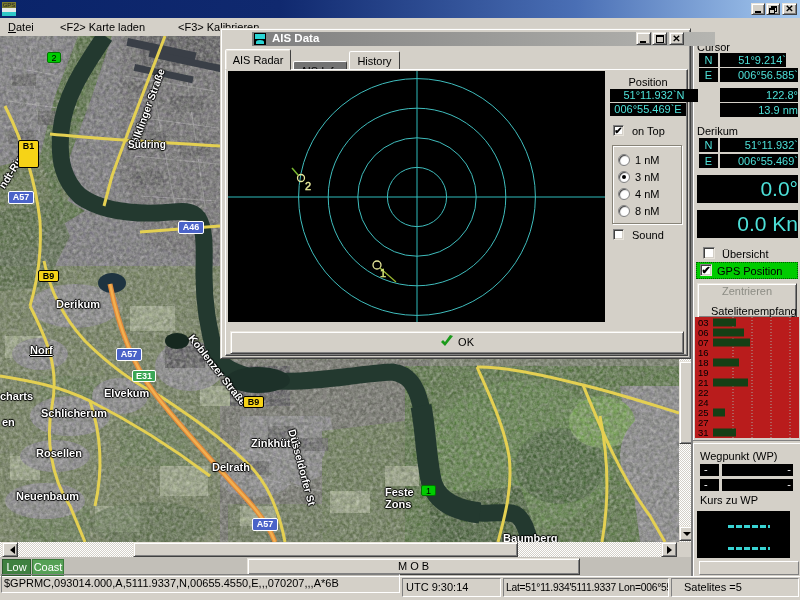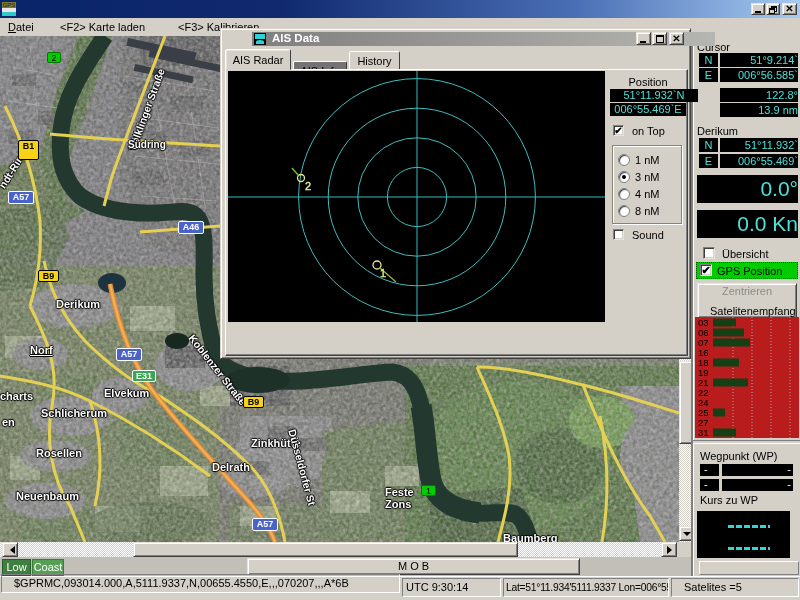--- a/index.html
+++ b/index.html
@@ -172,21 +172,21 @@
 <div class="mlab" style="left:251px;top:401px;">Zinkhütte</div>
 <div class="mlab" style="left:212px;top:425px;">Delrath</div>
 <div class="mlab" style="left:385px;top:450px;">Feste<br>Zons</div>
 <div class="mlab" style="left:503px;top:496px;">Baumberg</div>
 <div class="mlab" style="left:126px;top:112px;transform:rotate(-70deg);transform-origin:0 0;font-size:10.5px;">Völklinger Straße</div>
     <div class="mlab" style="left:-4px;top:148px;transform:rotate(-58deg);transform-origin:0 0;font-size:10.5px;">ndt-Ring</div>
 <div class="mlab" style="left:128px;top:103px;font-size:10px;">Südring</div>
 <div class="mlab" style="left:196px;top:296px;transform:rotate(52deg);transform-origin:0 0;font-size:10.5px;">Koblenzer Straße</div>
 <div class="mlab" style="left:298px;top:392px;transform:rotate(75deg);transform-origin:0 0;font-size:10.5px;">Düsseldorfer St</div>
 
-<div class="shield" style="left:18px;top:104px;width:21px;height:20px;background:#f6d317;border:1px solid #000;color:#000;">B1</div>
+<div class="shield" style="left:18px;top:104px;width:21px;height:28px;background:#f6d317;border:1px solid #000;color:#000;">B1</div>
 <div class="shield" style="left:38px;top:234px;width:21px;height:12px;background:#f6d317;border:1px solid #000;color:#000;">B9</div>
 <div class="shield" style="left:243px;top:360px;width:21px;height:12px;background:#f6d317;border:1px solid #000;color:#000;">B9</div>
 <div class="shield" style="left:8px;top:155px;width:26px;height:13px;background:#4a63c8;border:1px solid #fff;color:#fff;">A57</div>
 <div class="shield" style="left:116px;top:312px;width:26px;height:13px;background:#4a63c8;border:1px solid #fff;color:#fff;">A57</div>
 <div class="shield" style="left:252px;top:482px;width:26px;height:13px;background:#4a63c8;border:1px solid #fff;color:#fff;">A57</div>
 <div class="shield" style="left:178px;top:185px;width:26px;height:13px;background:#4a63c8;border:1px solid #fff;color:#fff;">A46</div>
 <div class="shield" style="left:132px;top:334px;width:24px;height:12px;background:#3aa655;border:1px solid #fff;color:#fff;">E31</div>
 <div class="shield" style="left:47px;top:16px;width:14px;height:11px;background:#00cc00;border:1px solid #007700;color:#000;font-weight:normal;">2</div>
 <div class="shield" style="left:421px;top:449px;width:15px;height:11px;background:#00cc00;border:1px solid #007700;color:#000;font-weight:normal;">1</div>
 </div>
@@ -206,47 +206,47 @@
     <div style="margin:3px 0 0 5px;width:0;height:0;border:4px solid #0000;border-left:5px solid #000;"></div>
   </div>
 <div class="abs" style="left:677px;top:542px;width:18px;height:15px;background:#d4d0c8;"></div>
 
 <div class="abs" style="left:0;top:557px;width:695px;height:19px;background:#c2bfb8;"></div>
 <div class="abs" style="left:2px;top:559px;width:29px;height:17px;background:#3f8040;border:1px solid #2a5a2b;color:#fff;text-align:center;line-height:15px;">Low</div>
 <div class="abs" style="left:32px;top:559px;width:32px;height:17px;background:#55a055;border:1px solid #3a7a3a;color:#fff;text-align:center;line-height:15px;">Coast</div>
 <div class="abs btn3d" style="left:247px;top:558px;width:333px;height:17px;text-align:center;line-height:15px;">M O B</div>
 
 <div class="abs" style="left:0;top:576px;width:800px;height:24px;background:#d4d0c8;border-top:1px solid #fff;"></div>
-<div class="abs sunk" style="left:1px;top:574px;width:399px;height:19px;line-height:17px;padding-left:12px;white-space:nowrap;overflow:hidden;">$GPRMC,093014.000,A,5111.9337,N,00655.4550,E,,,070207,,,A*6B</div>
+<div class="abs sunk" style="left:1px;top:574px;width:399px;height:19px;line-height:17px;padding-left:2px;white-space:nowrap;overflow:hidden;">$GPRMC,093014.000,A,5111.9337,N,00655.4550,E,,,070207,,,A*6B</div>
 <div class="abs sunk" style="left:402px;top:578px;width:99px;height:19px;line-height:17px;padding-left:3px;">UTC 9:30:14</div>
 <div class="abs sunk" style="left:503px;top:578px;width:166px;height:19px;line-height:17px;padding-left:2px;white-space:nowrap;overflow:hidden;font-size:10.3px;letter-spacing:-0.25px;">Lat=51°11.934'5111.9337 Lon=006°55.4</div>
 <div class="abs sunk" style="left:671px;top:578px;width:128px;height:19px;line-height:17px;padding-left:12px;">Satelites =5</div>
 
 <div class="abs" style="left:693px;top:36px;width:107px;height:540px;background:#d4d0c8;border-left:1px solid #fff;box-shadow:-2px 0 0 #808080;" id="sidebar"></div>
 <div class="abs" style="left:697px;top:41px;">Cursor</div>
 <div class="abs blackbox" style="left:699px;top:53px;width:19px;height:14px;text-align:center;line-height:14px;">N</div>
-<div class="abs blackbox" style="left:720px;top:53px;width:78px;height:14px;text-align:right;line-height:14px;">51°9.214`</div>
+<div class="abs blackbox" style="left:720px;top:53px;width:66px;height:14px;text-align:right;line-height:14px;">51°9.214`</div>
 <div class="abs blackbox" style="left:699px;top:68px;width:19px;height:14px;text-align:center;line-height:14px;">E</div>
 <div class="abs blackbox" style="left:720px;top:68px;width:78px;height:14px;text-align:right;line-height:14px;">006°56.585`</div>
 <div class="abs blackbox" style="left:720px;top:88px;width:78px;height:14px;text-align:right;line-height:14px;">122.8°</div>
 <div class="abs blackbox" style="left:720px;top:103px;width:78px;height:14px;text-align:right;line-height:14px;">13.9 nm</div>
 <div class="abs" style="left:697px;top:125px;">Derikum</div>
 <div class="abs blackbox" style="left:699px;top:138px;width:19px;height:14px;text-align:center;line-height:14px;">N</div>
 <div class="abs blackbox" style="left:720px;top:138px;width:78px;height:14px;text-align:right;line-height:14px;">51°11.932`</div>
 <div class="abs blackbox" style="left:699px;top:154px;width:19px;height:14px;text-align:center;line-height:14px;">E</div>
 <div class="abs blackbox" style="left:720px;top:154px;width:78px;height:14px;text-align:right;line-height:14px;">006°55.469`</div>
 <div class="abs blackbox" style="left:697px;top:175px;width:101px;height:28px;font-size:21px;text-align:right;line-height:27px;">0.0°</div>
 <div class="abs blackbox" style="left:697px;top:210px;width:101px;height:28px;font-size:21px;text-align:right;line-height:27px;">0.0 Kn</div>
 <div class="abs cb" style="left:703px;top:247px;width:12px;height:12px;"></div>
 <div class="abs" style="left:722px;top:248px;">Übersicht</div>
 <div class="abs" style="left:696px;top:262px;width:102px;height:17px;background:#00cc00;border:1px dotted #005a00;"></div>
 <div class="abs cb" style="left:700px;top:264px;width:12px;height:12px;font-weight:bold;font-size:11px;line-height:10px;text-align:center;">✔</div>
 <div class="abs" style="left:717px;top:265px;">GPS Position</div>
 <div class="abs btn3d" style="left:697px;top:283px;width:100px;height:35px;text-align:center;line-height:15px;color:#8c8c84;">Zentrieren</div>
-<div class="abs" style="left:710px;top:305px;">Satelitenempfang</div>
+<div class="abs" style="left:695px;top:305px;padding-left:16px;">Satelitenempfang</div>
 <div class="abs" style="left:695px;top:317px;width:104px;height:121px;background:#b91c1c;" id="satchart">
 <svg width="104" height="121" style="position:absolute;left:0;top:0;">
 <g stroke="#a8a49c" stroke-dasharray="1,2">
         <line x1="38" y1="0" x2="38" y2="121"></line>
         <line x1="57" y1="0" x2="57" y2="121"></line>
         <line x1="76" y1="0" x2="76" y2="121"></line>
         <line x1="95" y1="0" x2="95" y2="121"></line>
       </g>
 <g font-family="Liberation Sans" font-size="9.5" fill="#000">
 <text x="3" y="9">03</text>
@@ -341,13 +341,18 @@
       <div style="width:4px;height:4px;border-radius:50%;background:#000;margin:3px 0 0 3px;"></div>
     </div>
   <div class="abs" style="left:414px;top:142px;">3 nM</div>
   <div class="abs" style="left:397px;top:159px;width:12px;height:12px;border-radius:50%;background:#fff;border:1px solid #808080;box-shadow:inset 1px 1px 1px #404040;"></div>
   <div class="abs" style="left:414px;top:159px;">4 nM</div>
   <div class="abs" style="left:397px;top:176px;width:12px;height:12px;border-radius:50%;background:#fff;border:1px solid #808080;box-shadow:inset 1px 1px 1px #404040;"></div>
   <div class="abs" style="left:414px;top:176px;">8 nM</div>
   <div class="abs cb" style="left:392px;top:200px;width:11px;height:11px;"></div>
   <div class="abs" style="left:411px;top:200px;">Sound</div>
 
+  <div class="abs btn3d" style="left:9px;top:302px;width:454px;height:23px;text-align:center;line-height:21px;">
+    <svg width="15" height="13" style="vertical-align:-2px;">
+        <path d="M1 7 L5 11 L13 1 L10 0 L5 7 L3 5 Z" fill="#1a9a1a"></path>
+      </svg>&nbsp;OK
+  </div>
 </div>
 
 </body></html>

